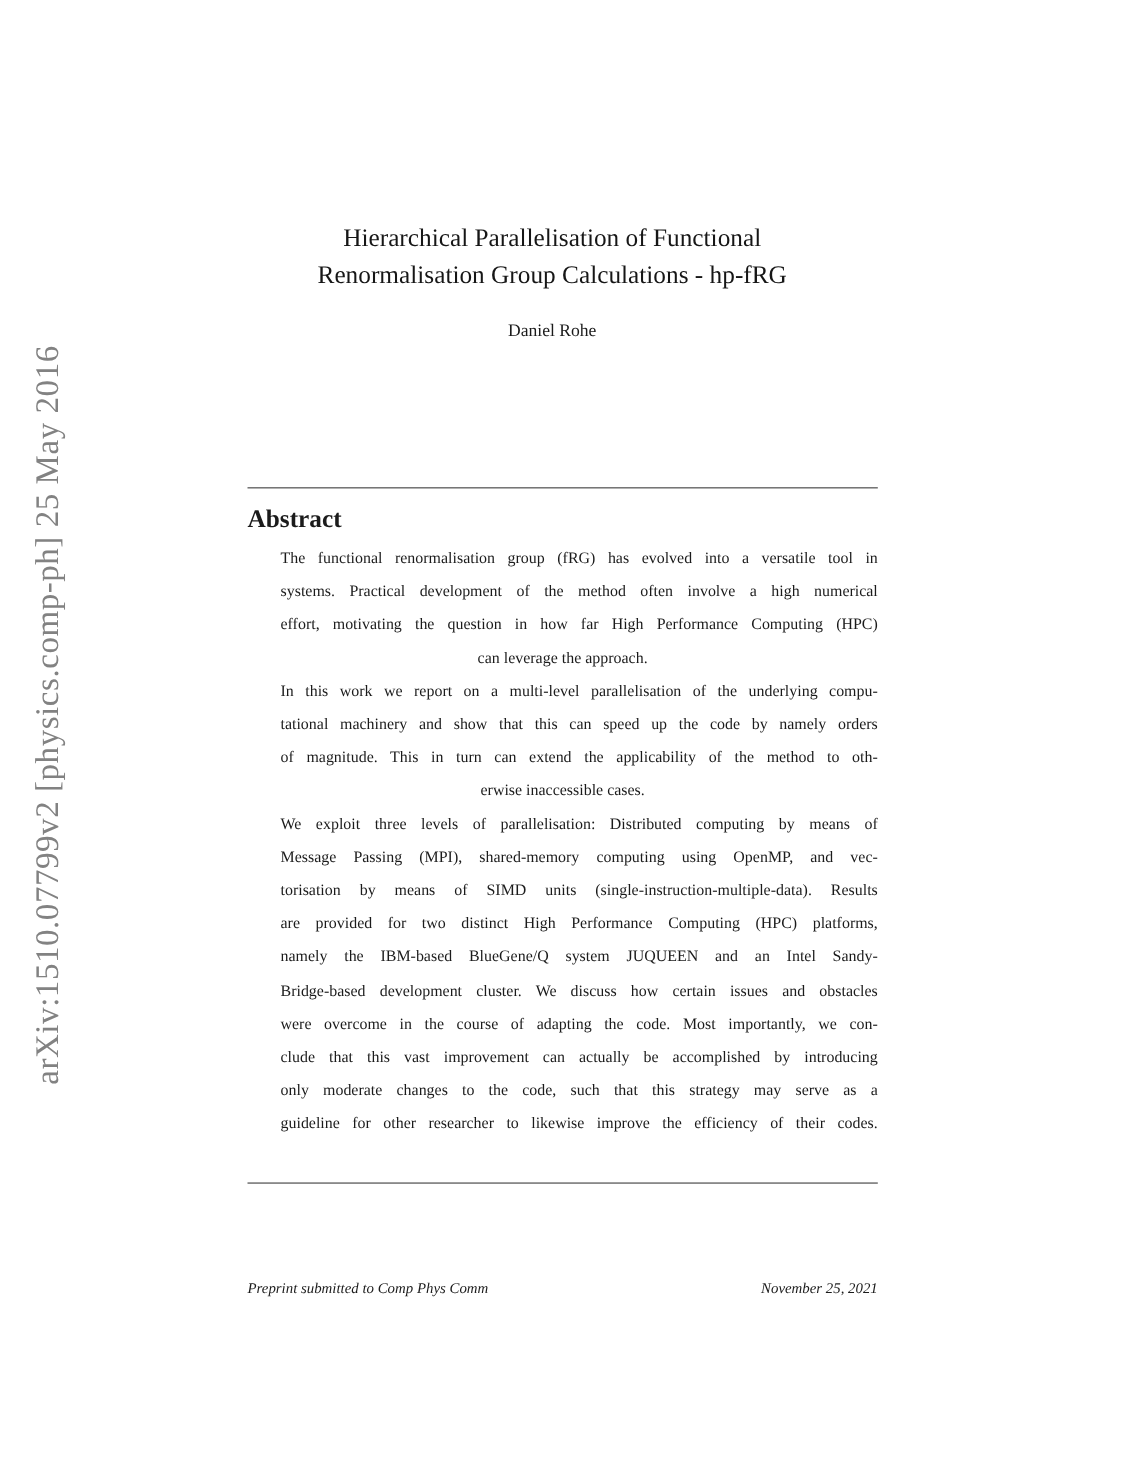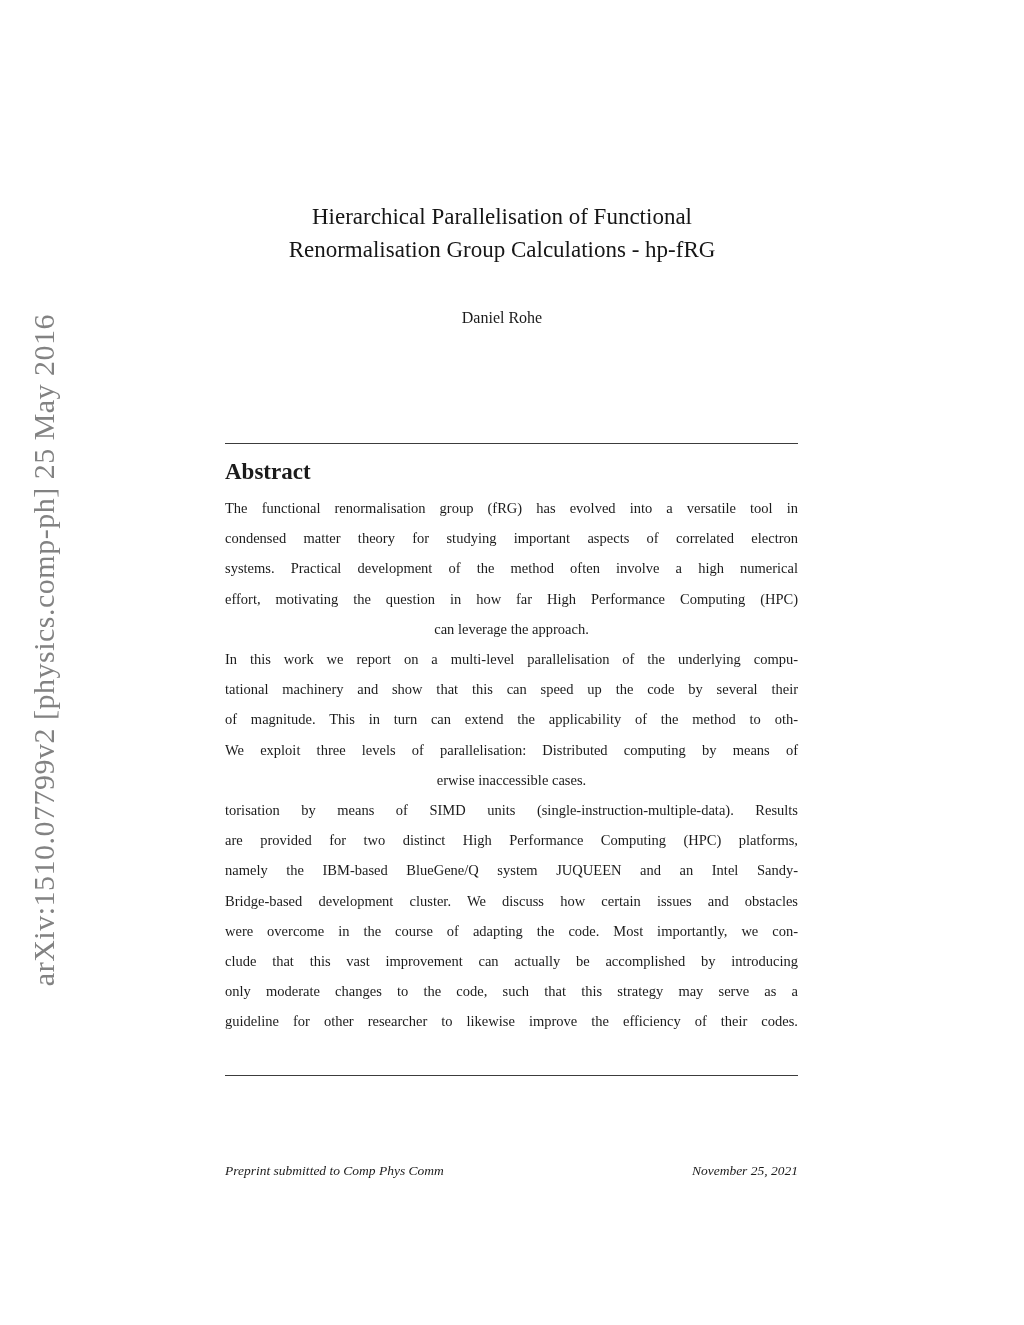--- a/index.html
+++ b/index.html
@@ -29,21 +29,21 @@
     left: 0;
     width: 1004px;
     text-align: center;
   }
   .title {
     font-size: 23px;
     line-height: 33px;
     color: #161616;
   }
   .author {
-    margin-top: 43px;
+    margin-top: 26px;
     font-size: 16px;
   }
   .affiliation {
     margin-top: 11px;
     font-style: italic;
     font-size: 13.5px;
     line-height: 16px;
   }
   .rule {
     position: absolute;
@@ -62,21 +62,21 @@
   }
   .abstract-body {
     position: absolute;
     left: 225px;
     top: 493px;
     width: 573px;
     font-size: 14.5px;
     line-height: 30.2px;
   }
   .abs-line { text-align: center; }
-  .abs-line.j { text-align: justify; text-align-last: justify; }
+  .abs-line.j { text-align: justify; text-align-last: justify; margin-left: 30px; }
   .footer {
     position: absolute;
     left: 225px;
     top: 1163px;
     width: 573px;
     display: flex;
     justify-content: space-between;
     font-style: italic;
     font-size: 13.5px;
     gap: 40px;
@@ -96,29 +96,29 @@
     </div>
     <div class="author">Daniel Rohe</div>
   </div>
 
   <div class="rule rule-top"></div>
 
   <div class="abstract-heading">Abstract</div>
 
   <div class="abstract-body">
       <div class="abs-line j">The functional renormalisation group (fRG) has evolved into a versatile tool in</div>
-      <div class="abs-line j">condensed matter theory for studying important aspects of correlated electron</div>
       <div class="abs-line j">systems.  Practical development of the method often involve a high numerical</div>
       <div class="abs-line j">effort, motivating the question in how far High Performance Computing (HPC)</div>
       <div class="abs-line">can leverage the approach.</div>
       <div class="abs-line j">In this work we report on a multi-level parallelisation of the underlying compu-</div>
-      <div class="abs-line j">tational machinery and show that this can speed up the code by several their</div>
+      <div class="abs-line j">tational machinery and show that this can speed up the code by namely orders</div>
       <div class="abs-line j">of magnitude.  This in turn can extend the applicability of the method to oth-</div>
+      <div class="abs-line">erwise inaccessible cases.</div>
       <div class="abs-line j">We exploit three levels of parallelisation:  Distributed computing by means of</div>
-      <div class="abs-line">erwise inaccessible cases.</div>
+      <div class="abs-line j">Message Passing (MPI), shared-memory computing using OpenMP, and vec-</div>
       <div class="abs-line j">torisation by means of SIMD units (single-instruction-multiple-data).  Results</div>
       <div class="abs-line j">are provided for two distinct High Performance Computing (HPC) platforms,</div>
       <div class="abs-line j">namely the IBM-based BlueGene/Q system JUQUEEN and an Intel Sandy-</div>
       <div class="abs-line j">Bridge-based development cluster.  We discuss how certain issues and obstacles</div>
       <div class="abs-line j">were overcome in the course of adapting the code.  Most importantly, we con-</div>
       <div class="abs-line j">clude that this vast improvement can actually be accomplished by introducing</div>
       <div class="abs-line j">only moderate changes to the code, such that this strategy may serve as a</div>
       <div class="abs-line j">guideline for other researcher to likewise improve the efficiency of their codes.</div>
     </div>
 

